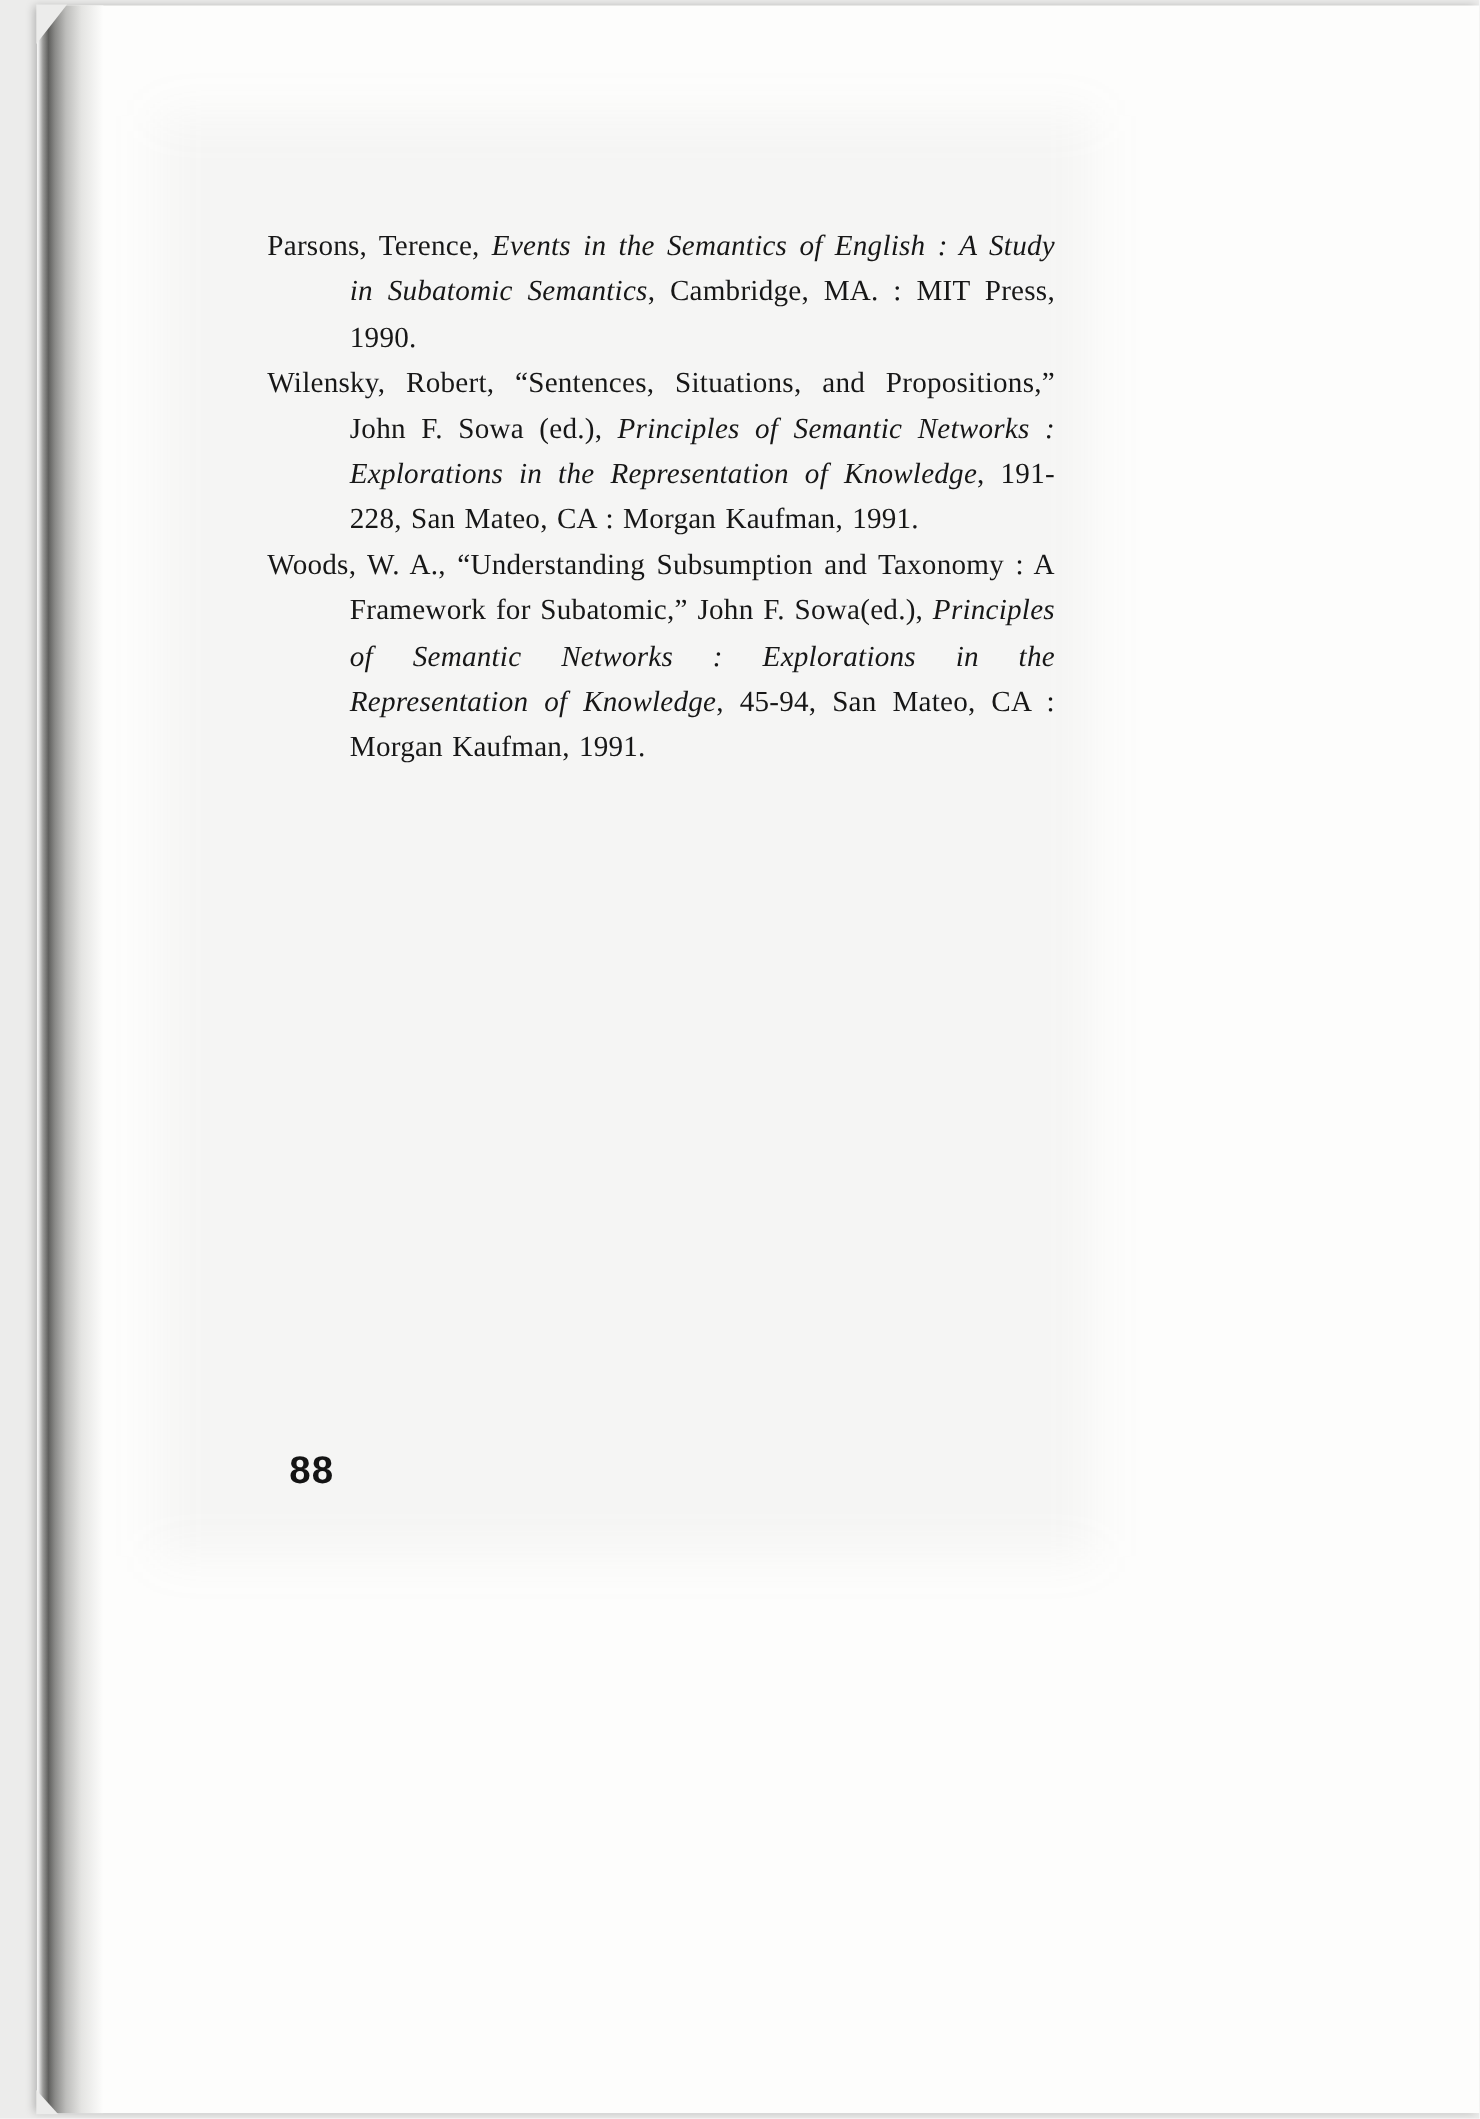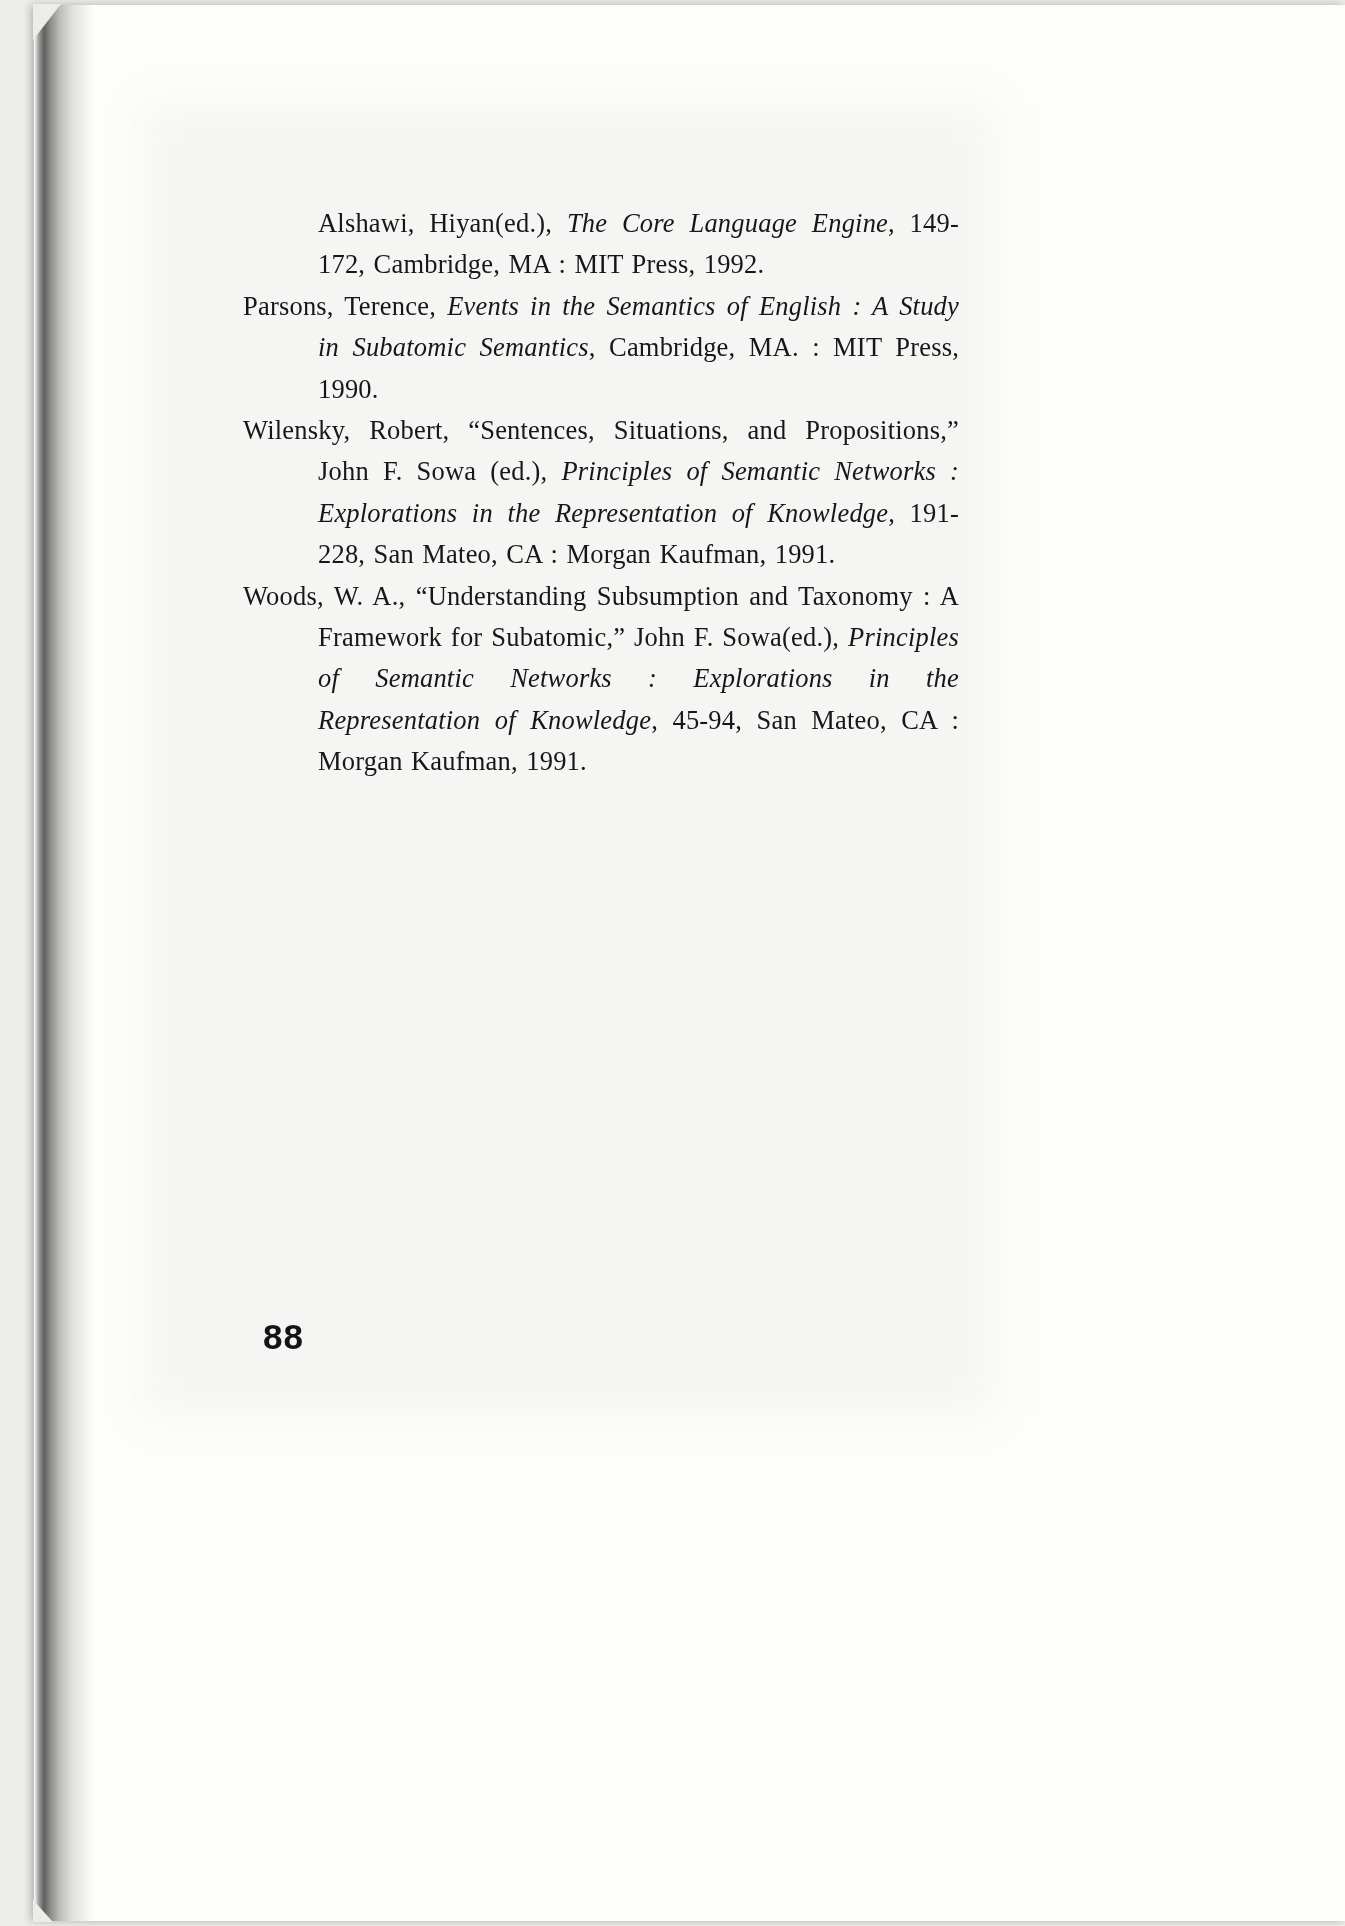--- a/index.html
+++ b/index.html
@@ -104,21 +104,20 @@
 <body>
 
 <div class="paper">
   <div class="binding"></div>
   <div class="corner-fold-top"></div>
   <div class="corner-fold-bottom"></div>
   <div class="scan-shade"></div>
 
   <div class="content">
     <div id="ref-list">
-        <p class="ref-entry continuation"><span class="seg">Alshawi, Hiyan(ed.), </span><span class="seg italic">The Core Language Engine</span><span class="seg">, 149-172, Cambridge, MA : MIT Press, 1992.</span></p>
         <p class="ref-entry"><span class="seg">Parsons, Terence, </span><span class="seg italic">Events in the Semantics of English : A Study in Subatomic Semantics</span><span class="seg">, Cambridge, MA. : MIT Press, 1990.</span></p>
         <p class="ref-entry"><span class="seg">Wilensky, Robert, “Sentences, Situations, and Propositions,” John F. Sowa (ed.), </span><span class="seg italic">Principles of Semantic Networks : Explorations in the Representation of Knowledge</span><span class="seg">, 191-228, San Mateo, CA : Morgan Kaufman, 1991.</span></p>
         <p class="ref-entry"><span class="seg">Woods, W. A., “Understanding Subsumption and Taxonomy : A Framework for Subatomic,” John F. Sowa(ed.), </span><span class="seg italic">Principles of Semantic Networks : Explorations in the Representation of Knowledge</span><span class="seg">, 45-94, San Mateo, CA : Morgan Kaufman, 1991.</span></p>
       </div>
   </div>
 
   <div class="page-number">88</div>
 </div>
 
 </body></html>

